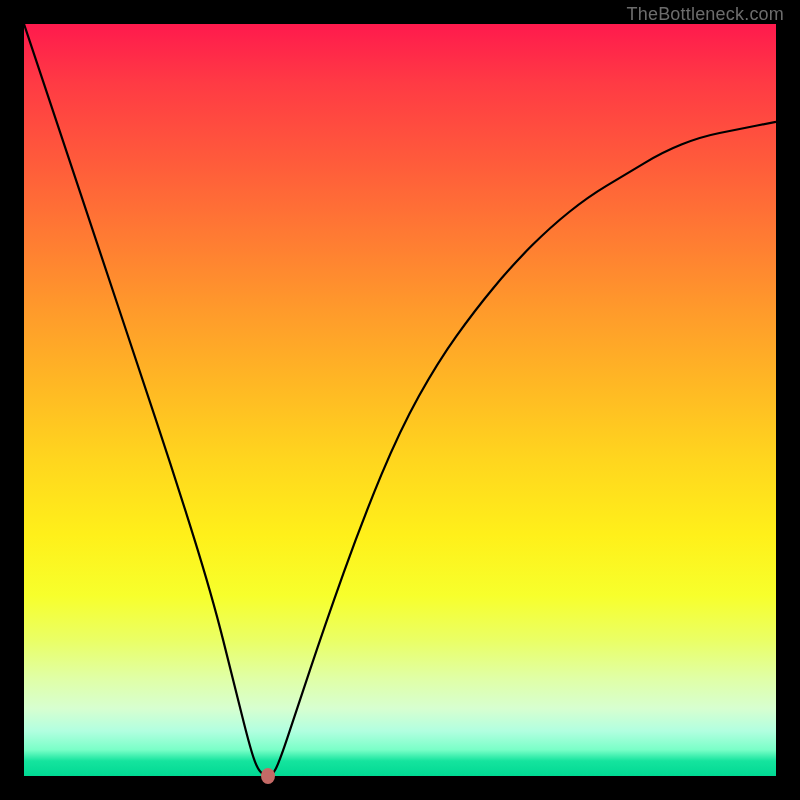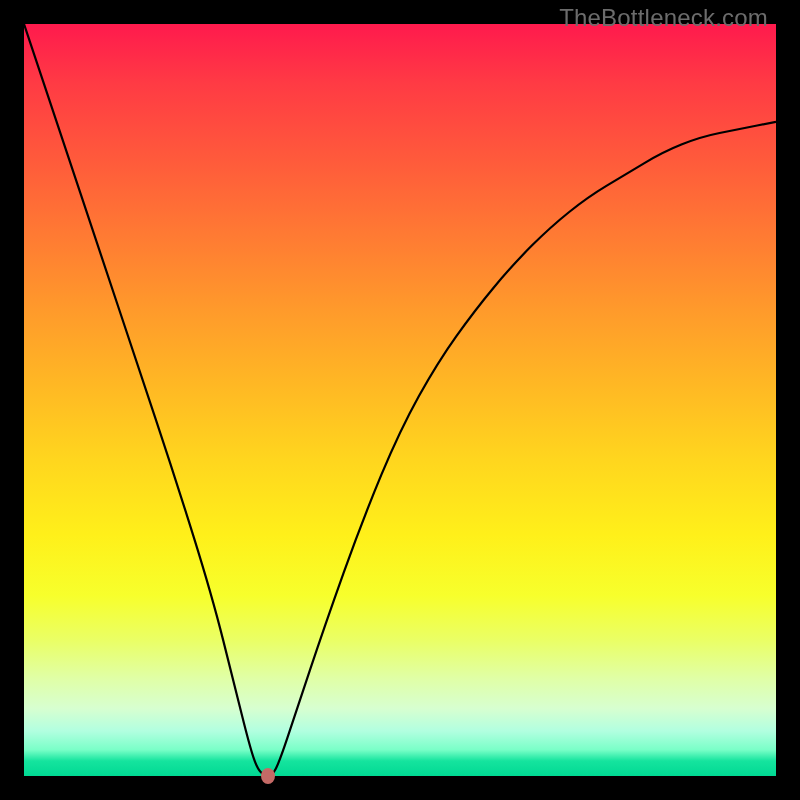--- a/index.html
+++ b/index.html
@@ -38,23 +38,23 @@
       #d7ffd0 91%,
       #b2ffe0 94%,
       #7affc8 96.5%,
       #15e49e 98%,
       #00d993 100%
     );
   }
   .attribution {
     position: absolute;
     top: 4px;
-    right: 32px;
+    right: 16px;
     color: #6c6c6c;
-    font-size: 24px;
+    font-size: 18px;
     font-weight: 400;
     letter-spacing: 0.2px;
     z-index: 10;
   }
   svg.curve {
     position: absolute;
     left: 0;
     top: 0;
     width: 752px;
     height: 752px;

